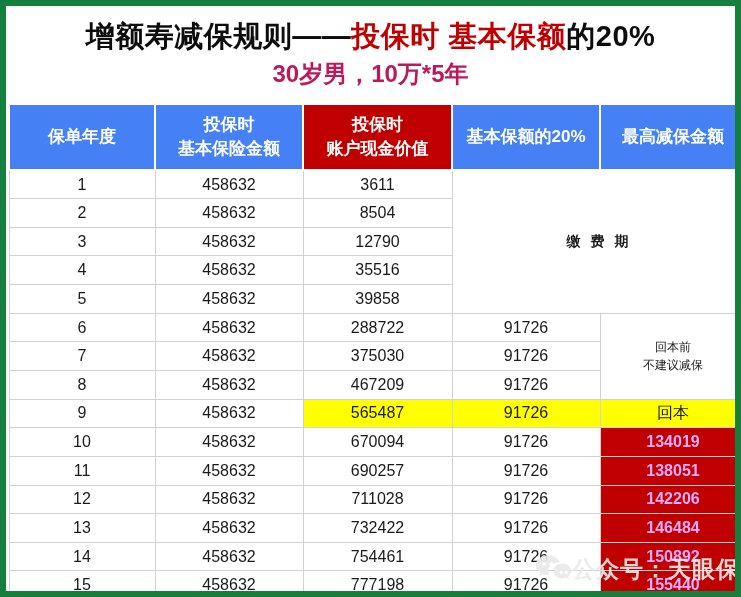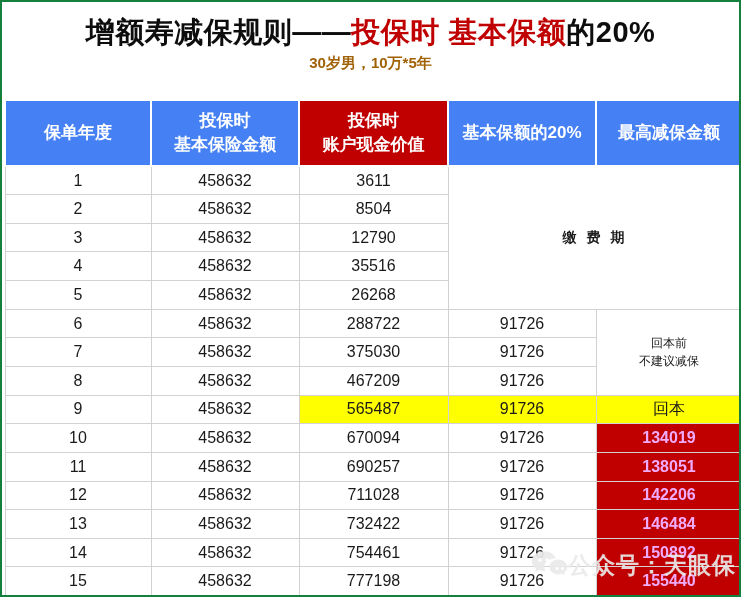--- a/index.html
+++ b/index.html
@@ -4,26 +4,26 @@
 <style>
   * { margin:0; padding:0; box-sizing:border-box; }
   html,body { background:#fff; }
   body {
     width:741px; height:597px;
     font-family:"Liberation Sans","DejaVu Sans",sans-serif;
     overflow:hidden;
   }
   .page {
     position:relative; width:741px; height:597px;
-    background:#fff; border:2px solid #15803d; overflow:hidden;
+    background:#fff; border:6px solid #15803d; overflow:hidden;
   }
   .title-wrap { text-align:center; padding-top:12px; white-space:nowrap; }
   .title { font-size:29px; font-weight:bold; color:#0d0d0d; line-height:1.25; letter-spacing:0.5px; }
   .title .red { color:#c00000; }
-  .subtitle { font-size:15px; font-weight:bold; color:#a16207; margin-top:4px; }
+  .subtitle { font-size:24px; font-weight:bold; color:#be185d; margin-top:4px; }
 
   table.rules {
     position:absolute; top:97px; left:2px; width:737px;
     border-collapse:collapse; table-layout:fixed;
   }
   thead th {
     background:#4580f5; color:#fff; font-weight:bold; font-size:17px;
     border:2px solid #ffffff; height:66px; line-height:1.4;
     text-align:center; vertical-align:middle; padding:0;
   }
@@ -97,21 +97,21 @@
         <td>12790</td>
       </tr>
       <tr>
         <td>4</td>
         <td>458632</td>
         <td>35516</td>
       </tr>
       <tr>
         <td>5</td>
         <td>458632</td>
-        <td>26268</td>
+        <td>39858</td>
       </tr>
       <tr>
         <td>6</td>
         <td>458632</td>
         <td>288722</td>
         <td>91726</td>
         <td class="merged-note" rowspan="3">
           <div>回本前</div>
           <div>不建议减保</div>
         </td>

